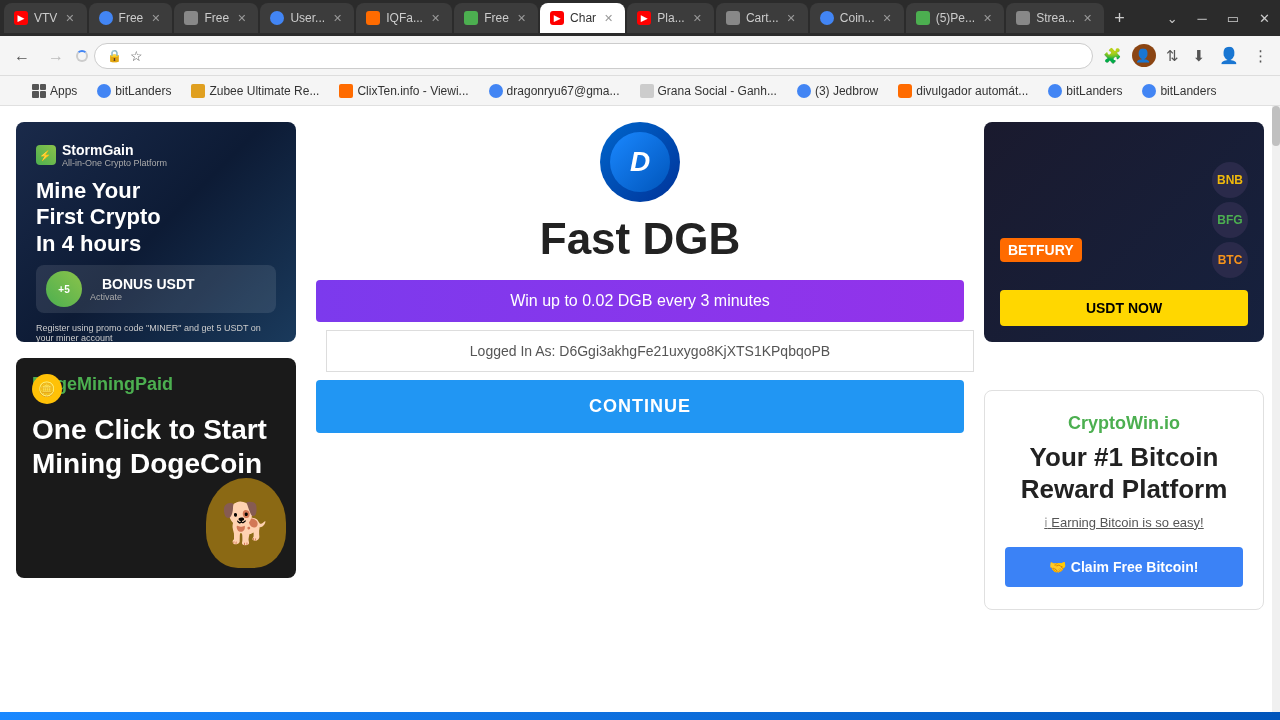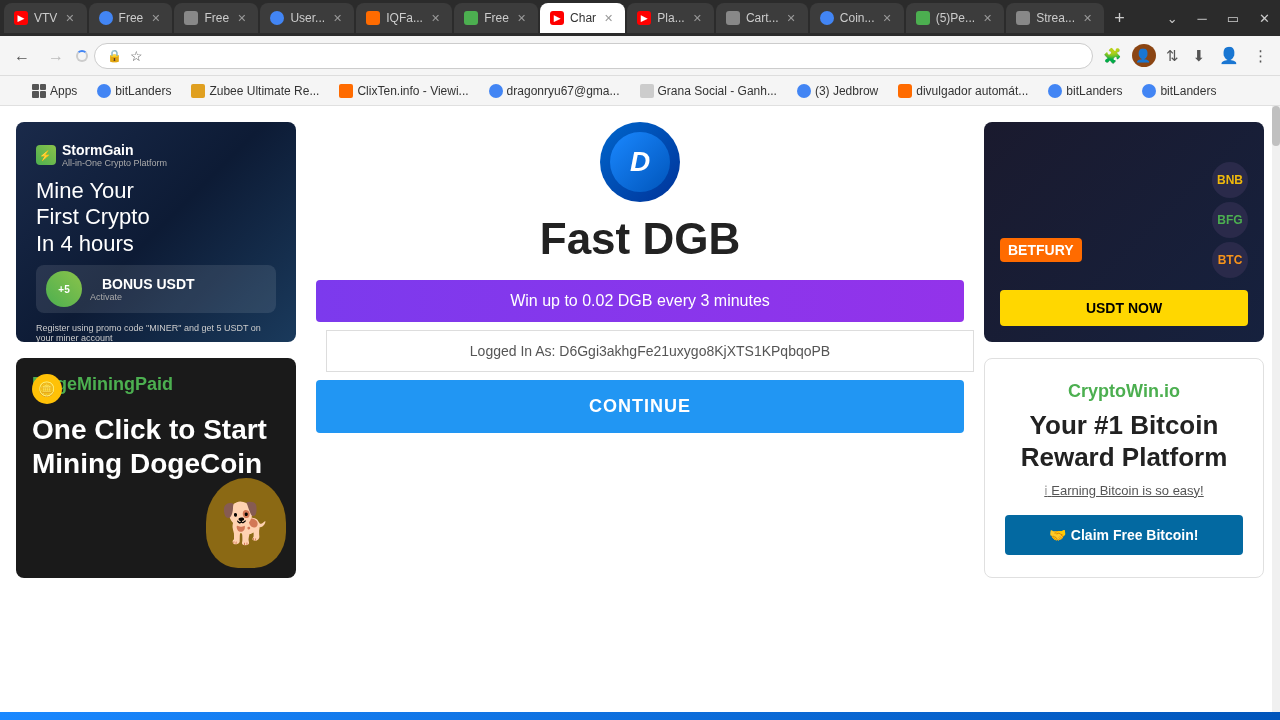--- a/index.html
+++ b/index.html
@@ -136,21 +136,21 @@
     .stormgain-logo { display: flex; align-items: center; gap: 6px; margin-bottom: 10px; }
     .stormgain-logo-icon { 
       width: 20px; height: 20px; 
       background: linear-gradient(45deg, #4CAF50, #8BC34A);
       border-radius: 4px;
       display: flex; align-items: center; justify-content: center;
       font-size: 10px; font-weight: bold; color: white;
     }
     .stormgain-logo-text { font-size: 14px; font-weight: bold; color: white; }
     .stormgain-subtitle { font-size: 9px; color: #aaa; }
-    .stormgain-headline { font-size: 22px; font-weight: normal; line-height: 1.2; margin-bottom: 8px; }
+    .stormgain-headline { font-size: 22px; font-weight: bold; line-height: 1.2; margin-bottom: 8px; }
     .stormgain-bonus {
       background: rgba(255,255,255,0.1);
       border-radius: 8px;
       padding: 6px 10px;
       display: flex;
       align-items: center;
       gap: 8px;
       margin-bottom: 10px;
       font-size: 11px;
     }
@@ -319,27 +319,28 @@
       background: white;
       border: 1px solid #e0e0e0;
       border-radius: 8px;
       padding: 20px;
       height: 220px;
       display: flex;
       flex-direction: column;
       align-items: center;
       justify-content: center;
       text-align: center;
+      margin-top: 32px;
     }
     .cryptowin-title { color: #4CAF50; font-size: 18px; font-weight: bold; margin-bottom: 8px; }
     .cryptowin-headline { font-size: 26px; font-weight: bold; color: #222; line-height: 1.2; margin-bottom: 8px; }
     .cryptowin-sub { color: #555; font-size: 13px; margin-bottom: 16px; text-decoration: underline; }
     .cryptowin-sub .info-icon { color: #999; }
     .cryptowin-btn {
-      background: #0369a1;
+      background: #3b82f6;
       color: white;
       border: none;
       padding: 12px 20px;
       border-radius: 4px;
       font-size: 14px;
       font-weight: bold;
       cursor: pointer;
       width: 100%;
     }
 

